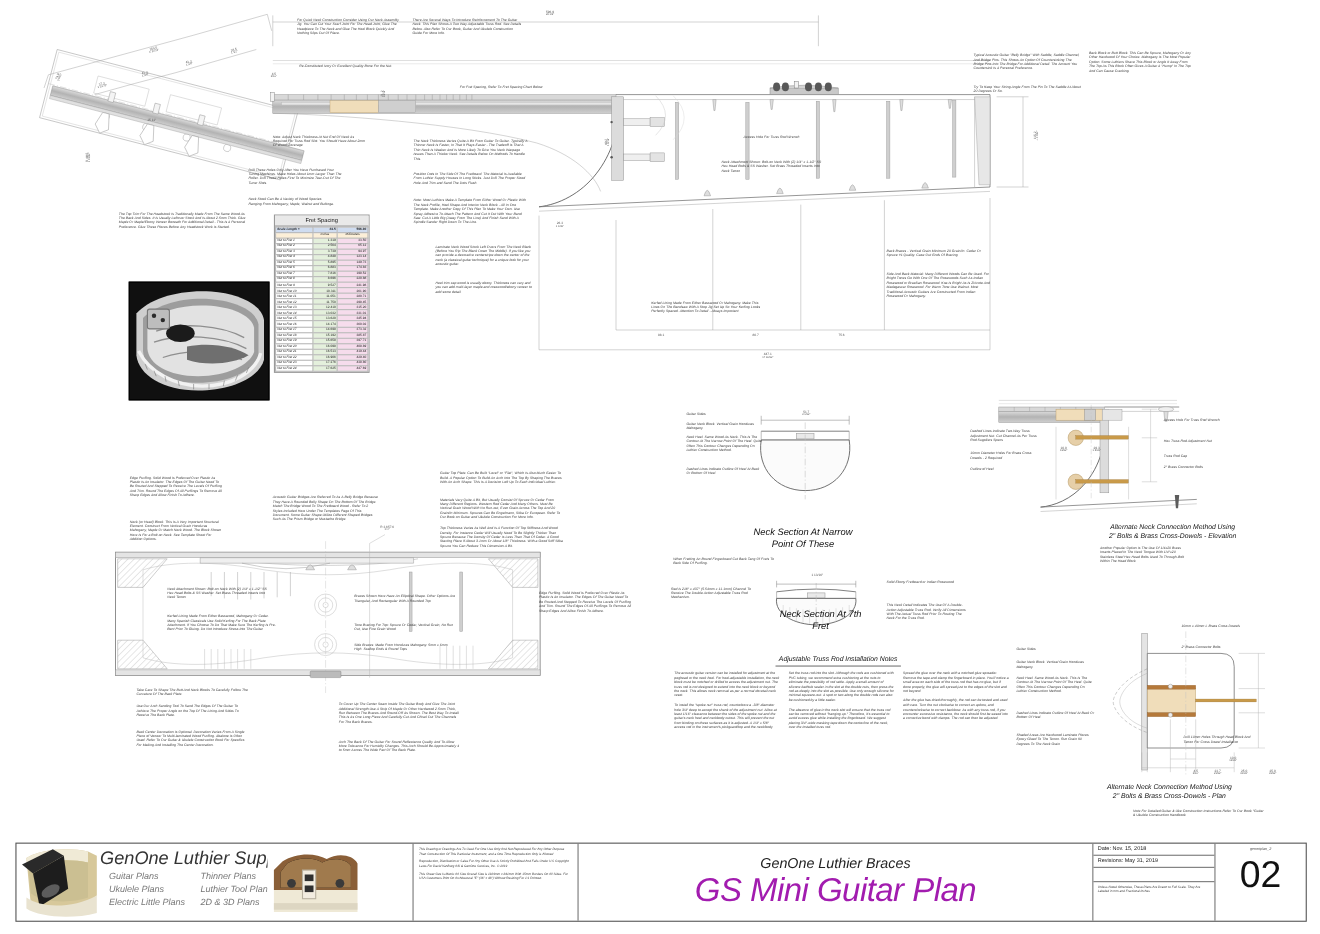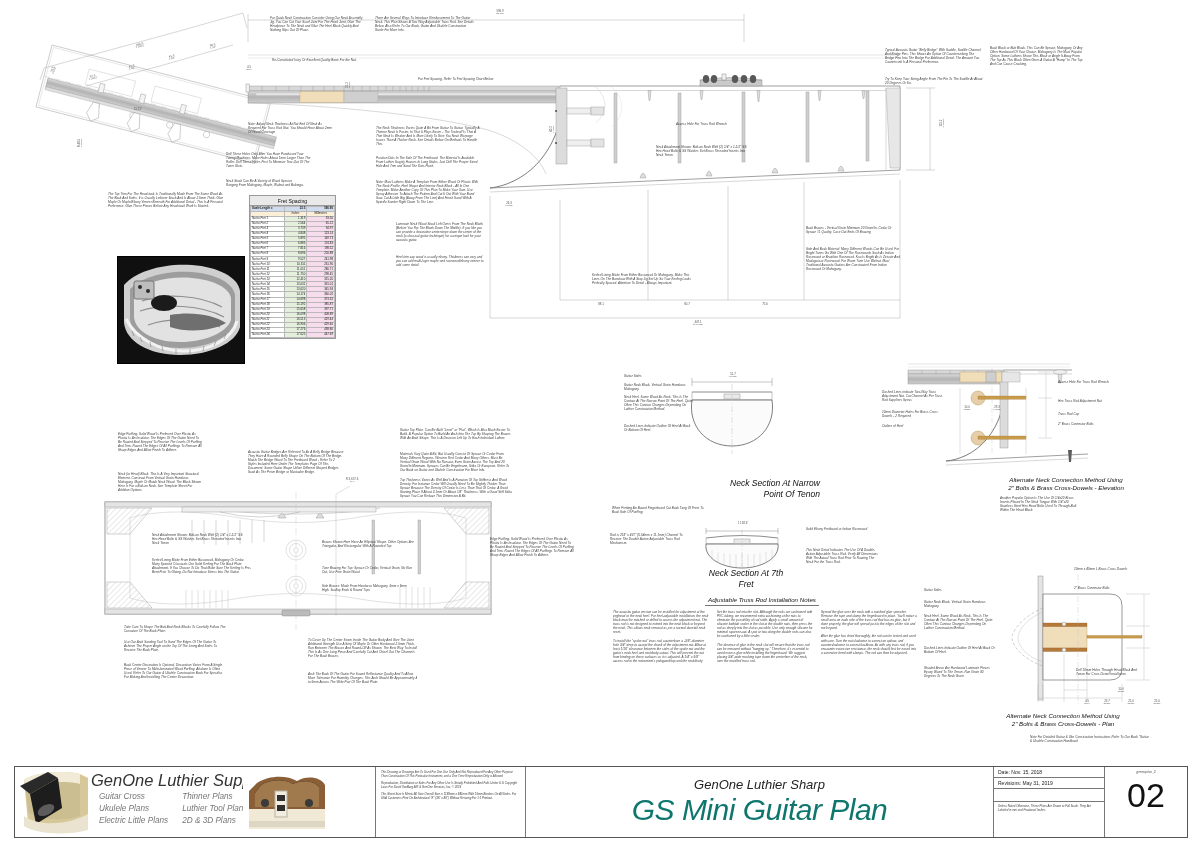--- a/index.html
+++ b/index.html
@@ -56,21 +56,21 @@
   .tb-brand{position:absolute;left:76px;top:4px;font-style:italic;font-size:16.5px;
             color:#333;white-space:nowrap;}
   .tb-lists{position:absolute;left:84px;top:24px;display:flex;gap:14px;}
   .tb-lists ul{list-style:none;margin:0;padding:0;}
   .tb-lists li{font-style:italic;font-size:8.2px;color:#777;line-height:1.45;white-space:nowrap;}
   .tb-copy{width:150px;border-right:1px solid #777;padding:4px 5px;box-sizing:border-box;}
   .tb-copy p{margin:0 0 3.5px 0;font-style:italic;font-size:2.9px;line-height:1.3;color:#3a3a3a;}
   .tb-main{flex:1;border-right:1px solid #777;display:flex;flex-direction:column;
            align-items:center;justify-content:center;}
   .tb-sup{font-style:italic;font-size:13px;color:#222;}
-  .tb-ttl{font-style:italic;font-size:30px;color:#0f766e;letter-spacing:-0.5px;margin-top:1px;}
+  .tb-ttl{font-style:italic;font-size:30px;color:#a21caf;letter-spacing:-0.5px;margin-top:1px;}
   .tb-meta{width:110px;border-right:1px solid #777;display:flex;flex-direction:column;}
   .tb-meta .r{border-bottom:1px solid #777;padding:2px 4px;font-size:5px;color:#222;}
   .tb-meta .r.fill{flex:1;border-bottom:none;font-size:2.9px;font-style:italic;
                    line-height:1.3;color:#3a3a3a;padding-top:3px;}
   .tb-meta .r.blank{height:8px;}
   .tb-num{width:82px;display:flex;flex-direction:column;align-items:center;}
   .tb-num .fid{font-size:3.4px;font-style:italic;color:#555;margin-top:3px;}
   .tb-num .n{font-size:34px;color:#111;line-height:1;margin-top:4px;}
 </style>
 </head>
@@ -636,23 +636,23 @@
         <line x1="20" y1="6" x2="20" y2="-2"></line>
           <line x1="100" y1="6" x2="100" y2="-2"></line>
         <line x1="20" y1="2" x2="100" y2="2"></line>
       </g>
     </svg>
   </div>
   <div class="dim" style="left:718px;top:373px;width:30px;">
     <b>51.7</b>
       <i>2 1/32"</i>
   </div>
-  <div class="title mid" style="left:672px;top:478px;width:148px;text-align:right;">
+  <div class="title mid" style="left:656px;top:478px;width:148px;">
     <span>Neck Section At Narrow</span><br>
-    <span>Point Of Tenon</span>
+    <span>Point Of These</span>
   </div>
   <div class="note" style="left:624px;top:374px;width:70px;">Guitar Sides</div>
   <div class="note" style="left:624px;top:383px;width:70px;">Guitar Neck Block. Vertical Grain Honduras Mahogany.</div>
   <div class="note" style="left:624px;top:395px;width:70px;">Neck Heel. Same Wood As Neck. This Is The Contour At The Narrow Point Of The Heel. Quite Often This Contour Changes Depending On Luthier Construction Method.</div>
   <div class="note" style="left:624px;top:424px;width:70px;">Dashed Lines Indicate Outline Of Heel At Back Or Bottom Of Heel.</div>
   <div class="note" style="left:612px;top:506px;width:92px;">When Fretting An Bound Fingerboard Cut Back Tang Of Frets To Back Side Of Purfling.</div>
 
   <div class="dwg" style="left:688px;top:528px;width:110px;height:48px;">
     <svg width="110" height="48" viewBox="0 0 110 48">
       <g stroke="#8a8a8a" fill="none" stroke-width="0.5">
@@ -668,21 +668,21 @@
         <line x1="54" y1="2" x2="54" y2="44" stroke="#c0c0c0" stroke-dasharray="6 2 1 2"></line>
         <line x1="18" y1="6" x2="18" y2="0"></line>
           <line x1="90" y1="6" x2="90" y2="0"></line>
         <line x1="18" y1="3" x2="90" y2="3"></line>
       </g>
     </svg>
   </div>
   <div class="dim" style="left:728px;top:522px;width:30px;">
     <b>1 13/16"</b>
   </div>
-  <div class="title mid" style="left:672px;top:568px;width:148px;">
+  <div class="title mid" style="left:672px;top:553px;width:148px;">
     <span>Neck Section At 7th</span><br>
     <span>Fret</span>
   </div>
   <div class="note" style="left:806px;top:527px;width:70px;">Solid Ebony Fretboard or Indian Rosewood</div>
 
   <div class="note" style="left:610px;top:533px;width:84px;">Rad is  218" x  437" (5.54mm x 11.1mm) Channel To Receive The Double Action Adjustable Truss Rod Mechanism.</div>
   <div class="note" style="left:806px;top:548px;width:76px;">This Neck Detail Indicates The Use Of A Double-Action Adjustable Truss Rod. Verify All Dimensions With The Actual Truss Rod Prior To Routing The Neck For the Truss Rod.</div>
 
   <div class="title sml" style="left:602px;top:596px;width:320px;">
     <span class="u">Adjustable Truss Rod Installation Notes</span>
@@ -864,21 +864,21 @@
         <path d="M6 12 C 18 4, 44 2, 62 6 L 62 16 C 44 12, 18 14, 8 22 Z" fill="#f0ead6"></path>
         <path d="M8 22 C 18 14, 44 12, 62 16 L 62 48 C 44 54, 20 52, 10 44 Z" fill="#cbbf92"></path>
         <path d="M2 18 L 30 4 L 40 10 L 12 26 Z" fill="#2a2a2a"></path>
         <path d="M12 26 L 40 10 L 44 40 L 18 56 Z" fill="#1d1d1d"></path>
         <ellipse cx="28" cy="42" rx="9" ry="5" transform="rotate(-28 28 42)" fill="#5c5c5c"></ellipse>
         <path d="M6 48 C 20 58, 48 58, 70 46 L 70 62 C 48 68, 18 66, 6 58 Z" fill="#e9e3d0"></path>
       </svg>
       <div class="tb-brand">GenOne Luthier Supplies</div>
       <div class="tb-lists">
         <ul>
-          <li>Guitar Cross</li>
+          <li>Guitar Plans</li>
           <li>Ukulele Plans</li>
           <li>Electric Little Plans</li>
         </ul>
         <ul>
           <li>Thinner Plans</li>
           <li>Luthier Tool Plans</li>
           <li>2D &amp; 3D Plans</li>
         </ul>
       </div>
 
@@ -897,21 +897,21 @@
       </svg>
     </div>
 
     <div class="tb-copy">
       <p>This Drawing or Drawings Are To Used For One Use Only And Not Reproduced For Any Other Purpose Than Construction Of This Particular Instrument, and a One Time Reproduction Only is Allowed</p>
       <p>Reproduction, Distribution or Sales For Any Other Use Is Strictly Prohibited And Falls Under U.S Copyright Laws For David VanBurg A/K &amp; GenOne Services, Inc.  © 2019</p>
       <p>This Sheet Size Is Metric A0 Size Overall Size is 1189mm x 841mm With 15mm Borders On All Sides. For USA Customers Print On Architectural "E" (36" x 48") Without Resizing For 1:1 Printout.</p>
     </div>
 
     <div class="tb-main">
-      <div class="tb-sup">GenOne Luthier Sharp</div>
+      <div class="tb-sup">GenOne Luthier Braces</div>
       <div class="tb-ttl">GS Mini Guitar Plan</div>
     </div>
 
     <div class="tb-meta">
       <div class="r">
         <span>Date:</span>
         <span>Nov. 15, 2018</span>
       </div>
       <div class="r">
         <span>Revisions:</span>

